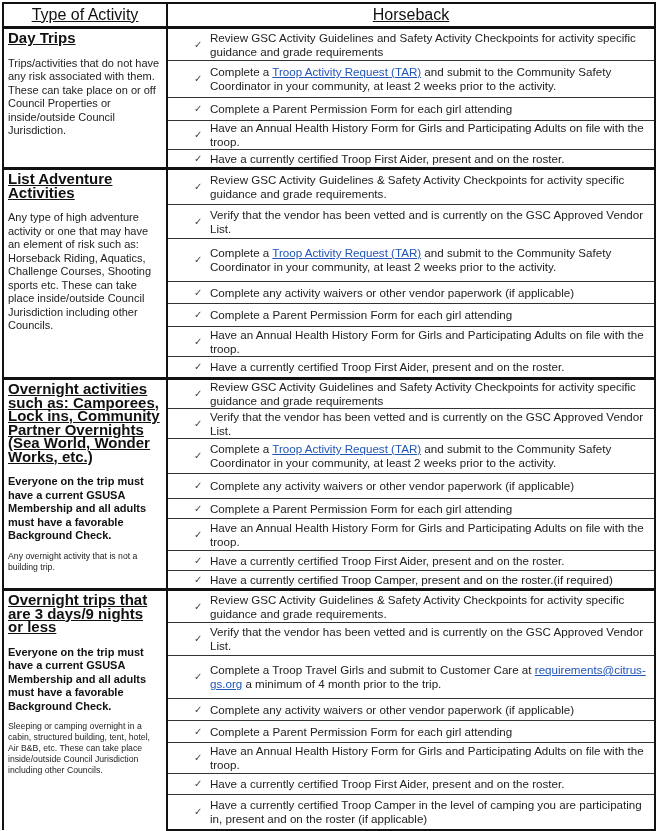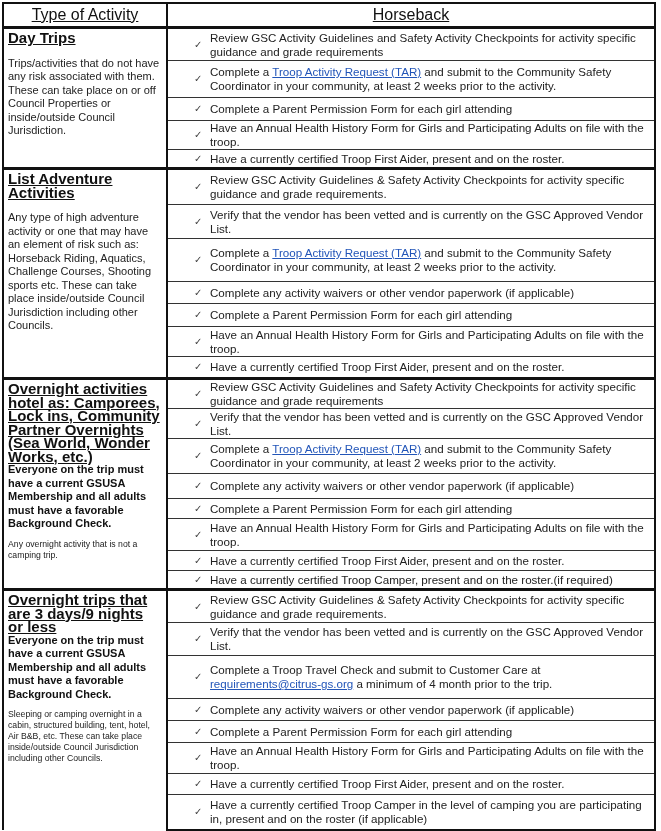--- a/index.html
+++ b/index.html
@@ -15,21 +15,21 @@
                         vertical-align: top; padding: 2px 4px 0 4px; font-size: 11px; line-height: 13.5px; }
   table.guide tr.sec-start td { border-top: 3px solid #111; }
   table.guide tr.last-row td { border-bottom: 2px solid #111; }
   td.item { border-right: 2px solid #111; border-bottom: 1px solid #333; padding: 0 4px 0 22px;
             font-size: 11.6px; line-height: 14px; position: relative; vertical-align: middle; color: #222; }
   td.item .check { position: absolute; left: 26px; top: 50%; transform: translateY(-50%);
                    font-size: 10px; color: #444; }
   td.item .text { display: block; padding-left: 20px; }
   .sec-title { font-weight: bold; text-decoration: underline; font-size: 15px; line-height: 13.5px; color: #111; }
   .sec-desc { margin-top: 12px; font-size: 11px; line-height: 13.5px; color: #222; }
-  .sec-bold { font-weight: bold; font-size: 11px; line-height: 13.5px; color: #111; }
+  .sec-bold { margin-top: 12px; font-weight: bold; font-size: 11px; line-height: 13.5px; color: #111; }
   .sec-small { margin-top: 8px; font-size: 8.7px; line-height: 11px; color: #222; }
   a.link { color: #2255b8; text-decoration: underline; text-align: right; }
 </style>
 </head>
 <body>
 
 <div class="page">
   <table class="guide">
     <colgroup>
         <col class="c1">
@@ -117,23 +117,23 @@
           </td>
         </tr>
         <tr style="height: 22px;">
           <td class="item">
             <span class="check">✓</span>
             <span class="text"><span>Have a currently certified Troop First Aider, present and on the roster.</span></span>
           </td>
         </tr>
         <tr class="sec-start" style="height: 30px;">
           <td class="left" rowspan="8">
-            <div class="sec-title">Overnight activities hotel as: Camporees, Lock ins, Community Partner Overnights (Sea World, Wonder Works, etc.)</div>
+            <div class="sec-title">Overnight activities such as: Camporees, Lock ins, Community Partner Overnights (Sea World, Wonder Works, etc.)</div>
             <div class="sec-bold">Everyone on the trip must  have a current GSUSA Membership and all adults must have a favorable Background Check.</div>
-            <div class="sec-small">Any overnight activity that is not a camping trip.</div>
+            <div class="sec-small">Any overnight activity that is not a building trip.</div>
           </td>
           <td class="item">
             <span class="check">✓</span>
             <span class="text"><span>Review GSC Activity Guidelines and Safety Activity Checkpoints for activity specific guidance and grade requirements</span></span>
           </td>
         </tr>
         <tr style="height: 30px;">
           <td class="item">
             <span class="check">✓</span>
             <span class="text"><span>Verify that the vendor has been vetted and is currently on the GSC Approved Vendor List.</span></span>
@@ -188,21 +188,21 @@
         </tr>
         <tr style="height: 33px;">
           <td class="item">
             <span class="check">✓</span>
             <span class="text"><span>Verify that the vendor has been vetted and is currently on the GSC Approved Vendor List.</span></span>
           </td>
         </tr>
         <tr style="height: 43px;">
           <td class="item">
             <span class="check">✓</span>
-            <span class="text"><span>Complete a Troop Travel Check and submit to Customer Care at </span><a class="link">requirements@citrus-gs.org</a><span> a minimum of 4 month prior to the trip.</span></span>
+            <span class="text"><span>Complete a Troop Travel Girls and submit to Customer Care at </span><a class="link">requirements@citrus-gs.org</a><span> a minimum of 4 month prior to the trip.</span></span>
           </td>
         </tr>
         <tr style="height: 22px;">
           <td class="item">
             <span class="check">✓</span>
             <span class="text"><span>Complete any activity waivers or other vendor paperwork (if applicable)</span></span>
           </td>
         </tr>
         <tr style="height: 22px;">
           <td class="item">

